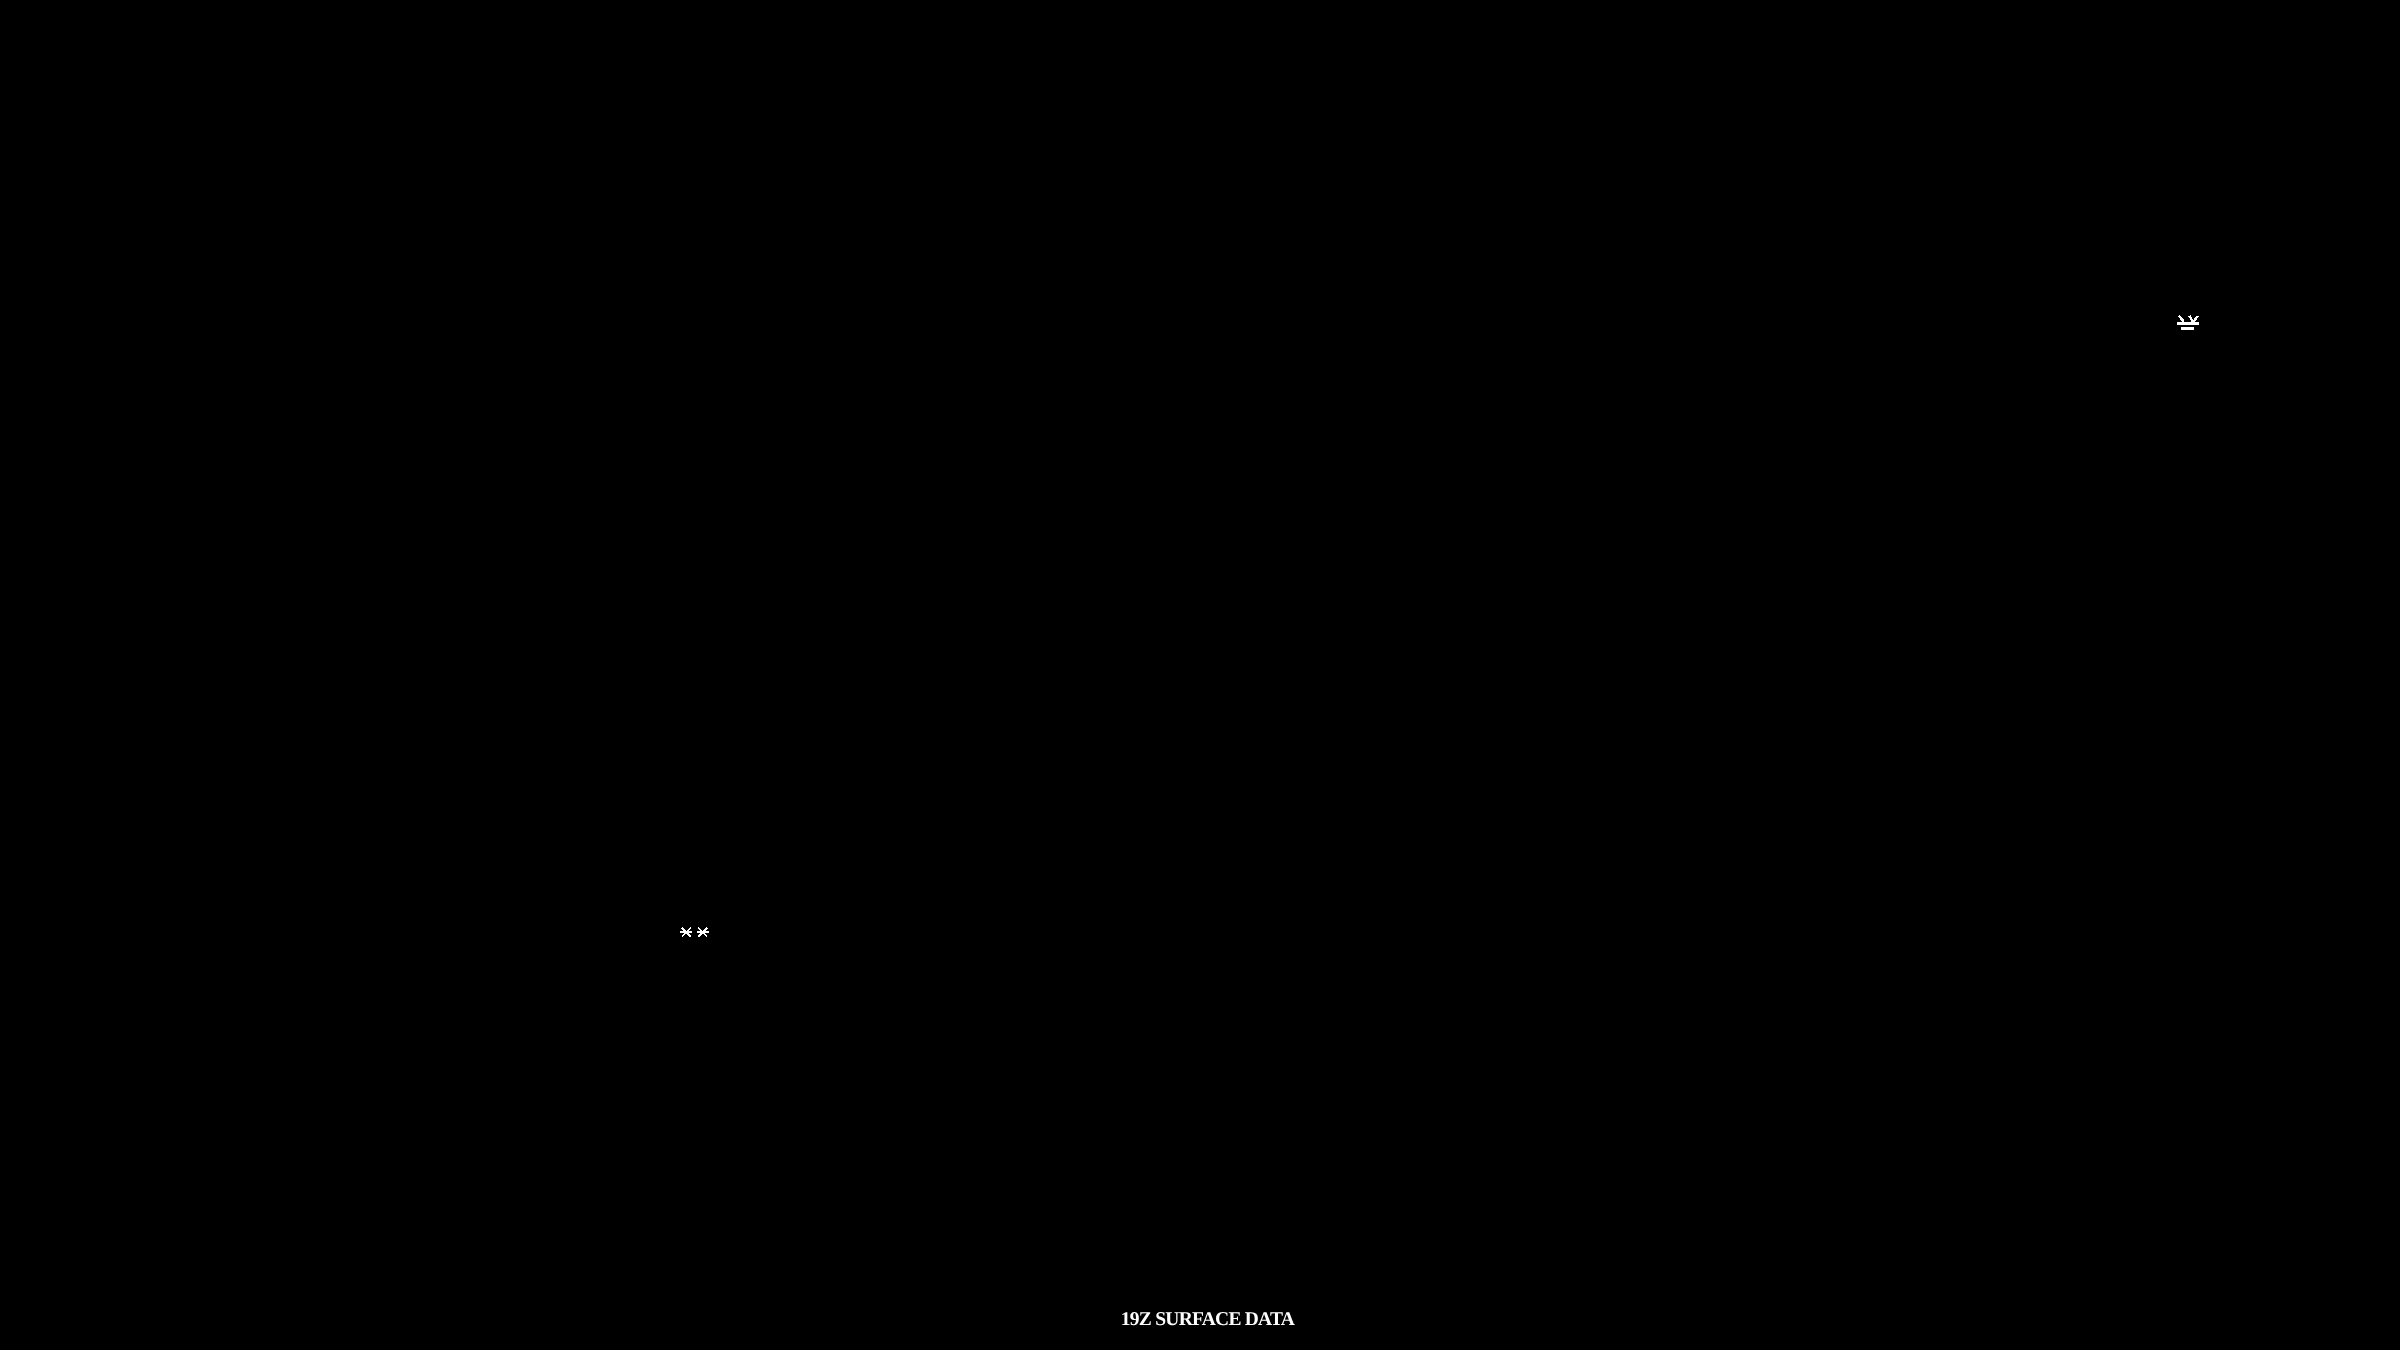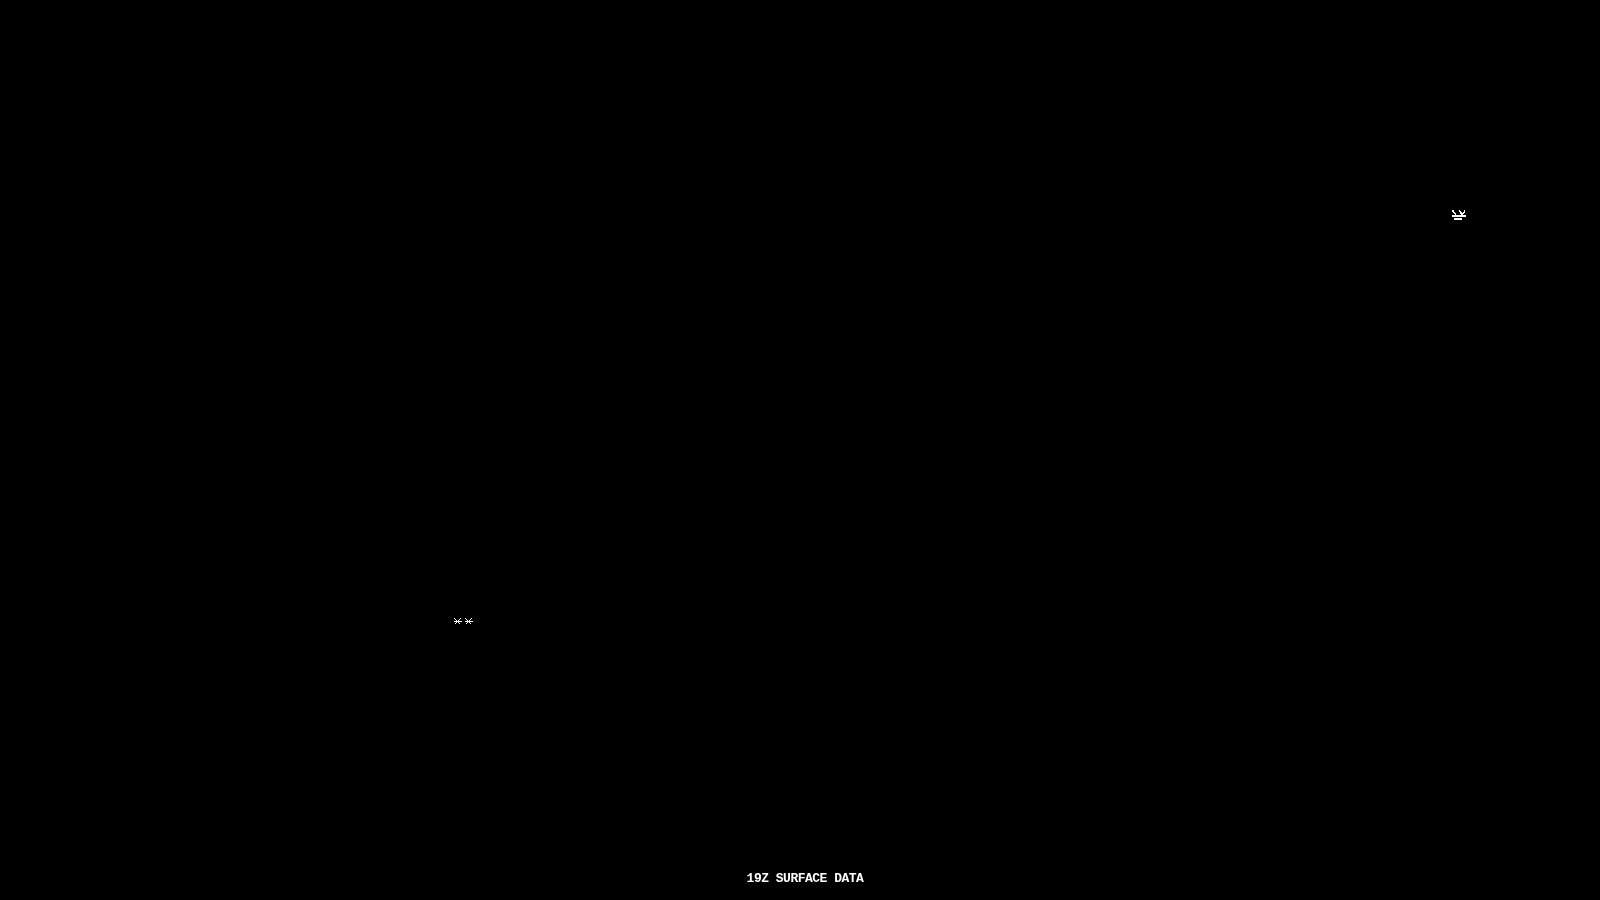--- a/index.html
+++ b/index.html
@@ -18,21 +18,21 @@
   .plotted-symbol {
     position: absolute;
     display: block;
   }
   #legend-label {
     position: absolute;
     top: 872px;
     left: 805px;
     transform: translateX(-50%);
     color: #ffffff;
-    font-family: Liberation Mono, monospace;
+    font-family: Liberation Serif, serif;
     font-size: 13px;
     font-weight: bold;
     letter-spacing: -0.5px;
     line-height: 14px;
     white-space: nowrap;
   }
   svg { display: block; }
 </style>
 </head>
 <body>

